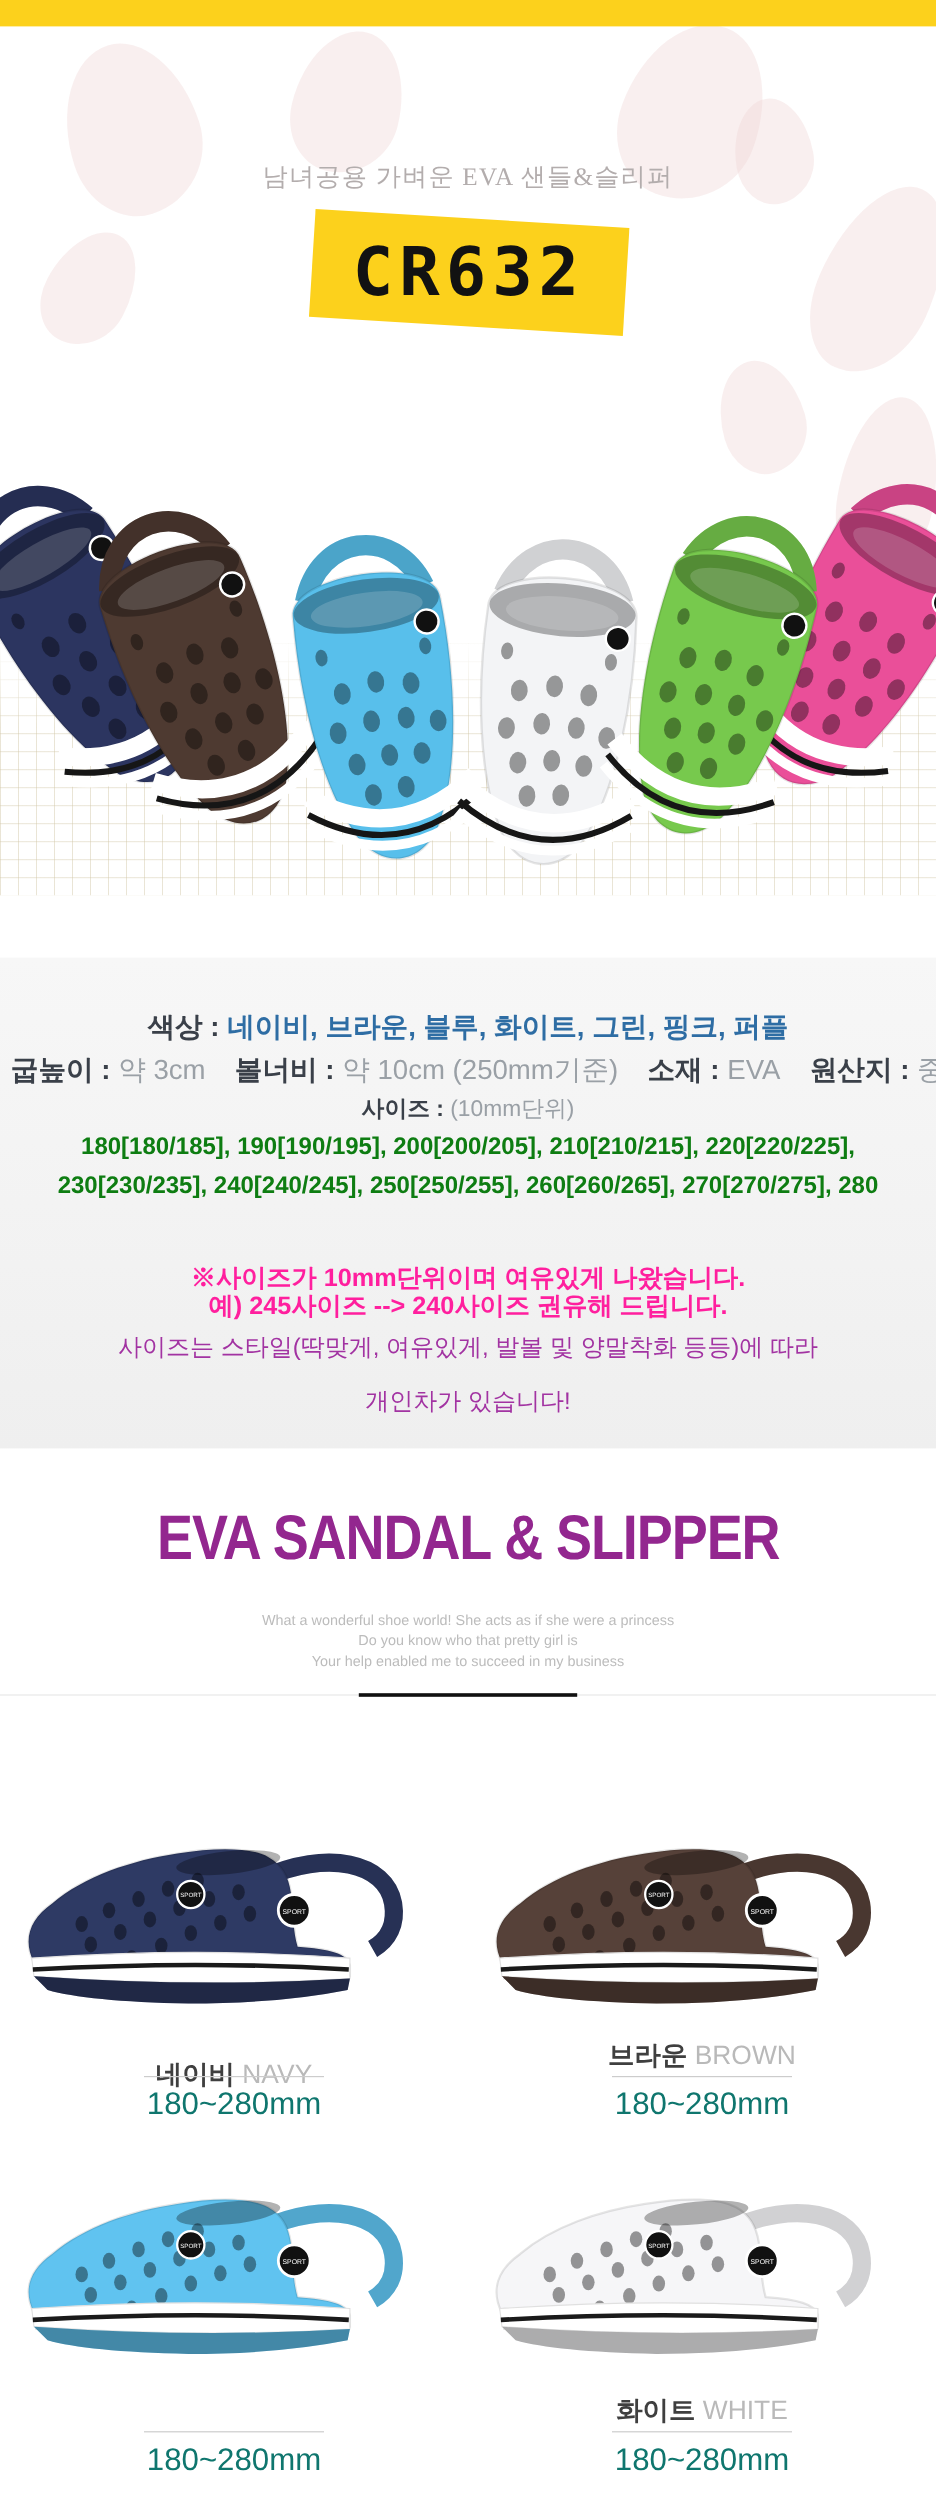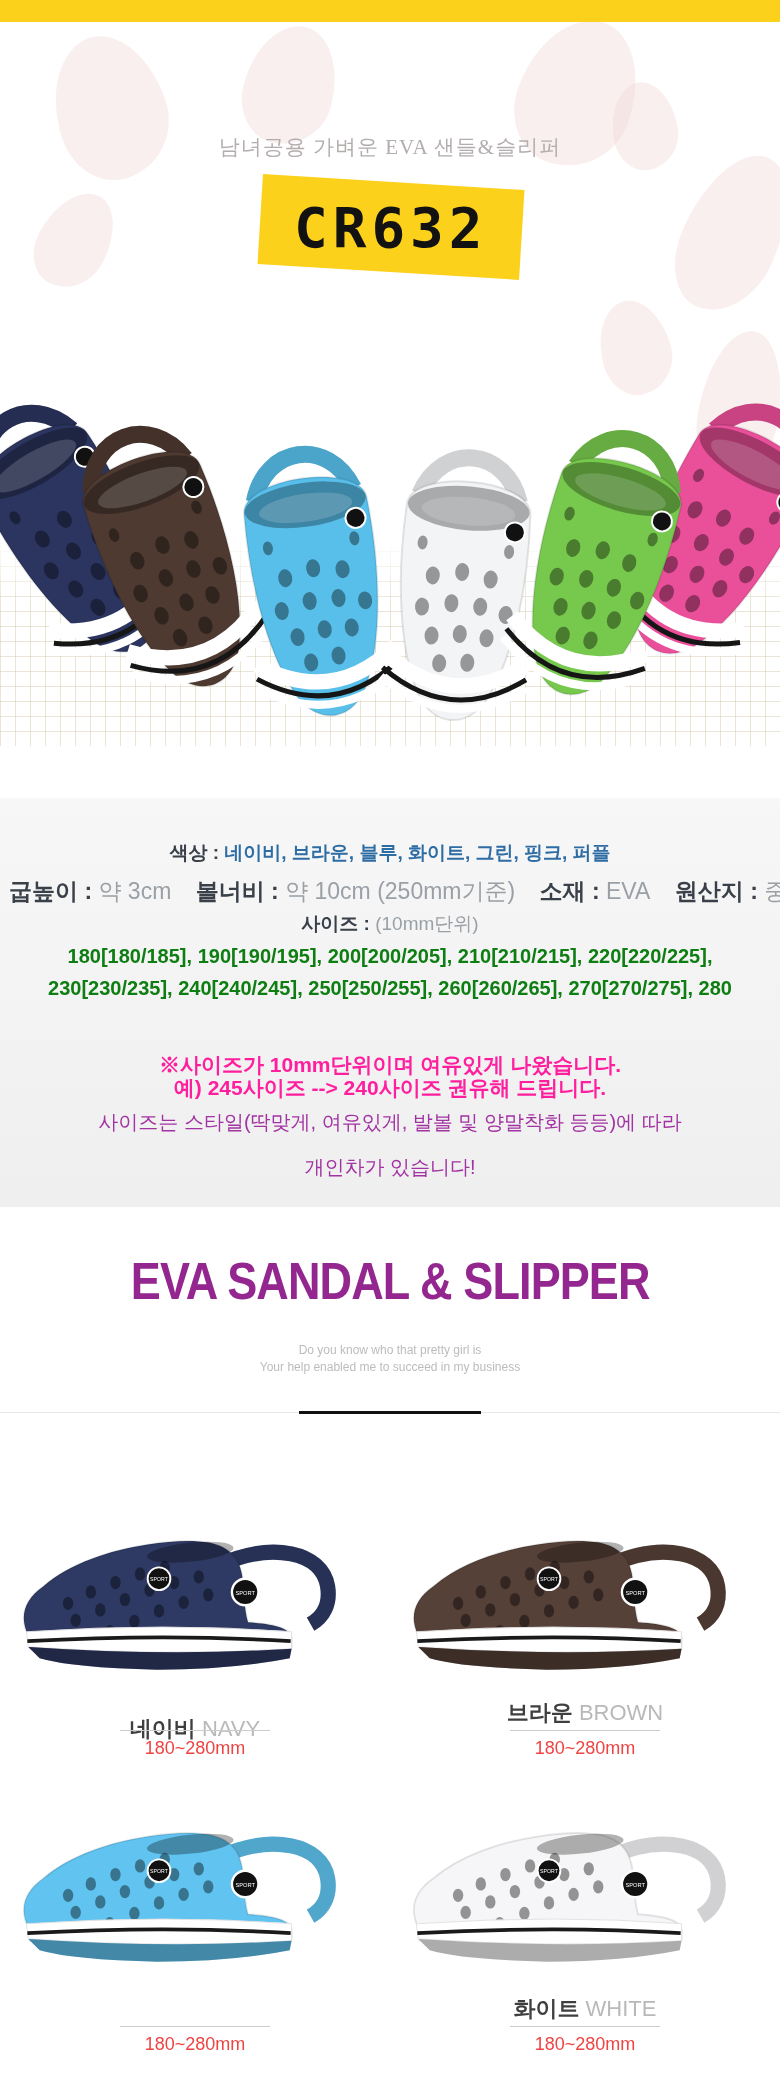--- a/index.html
+++ b/index.html
@@ -34,21 +34,21 @@
     background:linear-gradient(#ffffff, rgba(255,255,255,0)); }
   .clog { position:absolute; }
   .clog svg { display:block; overflow:visible; }
 
   
   .info { position:absolute; left:0; top:798px; width:780px; height:409px;
     background:linear-gradient(#f7f7f7, #efefef); z-index:1; }
   .info .row { position:absolute; left:0; width:780px; text-align:center; white-space:nowrap; }
   .lbl { color:#3a4049; font-weight:bold; }
   .val { color:#9aa0a6; }
-  .row-colors { top:42px;  font-size:19px; }
+  .row-colors { top:42px;  font-size:23px; }
   .row-colors .colors-val { color:#2e6da4; font-weight:bold; }
   .row-specs  { top:78px;  font-size:23px; }
   .row-specs .pair { display:inline-block; margin:0 9px; }
   .row-size   { top:113px; font-size:19px; }
   .row-green1 { top:147px; font-size:20px; font-weight:bold; color:#0e7d12; }
   .row-green2 { top:179px; font-size:20px; font-weight:bold; color:#0e7d12; }
   .row-pink1  { top:253px; font-size:21px; font-weight:bold; color:#ff1f9e; }
   .row-pink2  { top:276px; font-size:21px; font-weight:bold; color:#ff1f9e; }
   .row-purple1{ top:311px; font-size:20px; color:#a233a2; }
   .row-purple2{ top:356px; font-size:20px; color:#a233a2; }
@@ -63,21 +63,21 @@
   
   .divider { position:absolute; left:0; top:1412px; width:780px; height:1px; background:#e8e8e8; z-index:1; }
   .divider .seg { position:absolute; left:299px; top:-1px; width:182px; height:3px; background:#111; }
 
   
   .cell-photo { position:absolute; z-index:1; }
   .cell-label { position:absolute; width:390px; text-align:center; font-size:22px; z-index:1; }
   .cell-label .kr { color:#3f3f3f; font-weight:bold; }
   .cell-label .en { color:#b9b9b9; }
   .cell-rule { position:absolute; width:150px; height:1px; background:#cccccc; z-index:1; }
-  .cell-size { position:absolute; width:390px; text-align:center; font-size:18px; color:#ef4444; z-index:1; }
+  .cell-size { position:absolute; width:390px; text-align:center; font-size:26px; color:#0f766e; z-index:1; }
 
   .hidden-defs { position:absolute; width:0; height:0; overflow:hidden; }
 </style>
 </head>
 <body>
 
 <svg class="hidden-defs" aria-hidden="true">
   <defs>
     <symbol id="clog-front" viewBox="0 0 180 315">
       <g>
@@ -227,20 +227,21 @@
     <div class="row row-pink1">※사이즈가 10mm단위이며 여유있게 나왔습니다.</div>
     <div class="row row-pink2">예) 245사이즈 --&gt; 240사이즈 권유해 드립니다.</div>
     <div class="row row-purple1">사이즈는 스타일(딱맞게, 여유있게, 발볼 및 양말착화 등등)에 따라</div>
     <div class="row row-purple2">개인차가 있습니다!</div>
   </div>
 
   <div class="banner-title">
     <span class="t">EVA SANDAL &amp; SLIPPER</span>
   </div>
   <div class="banner-sub">
+    <div>What a wonderful shoe world! She acts as if she were a princess</div>
     <div>Do you know who that pretty girl is</div>
     <div>Your help enabled me to succeed in my business</div>
   </div>
 
   <div class="divider">
     <div class="seg"></div>
   </div>
 
   <div class="cell-photo" style="left: 15px; top: 1520px; color: rgb(46, 58, 100);">
     <svg width="360" height="161">

